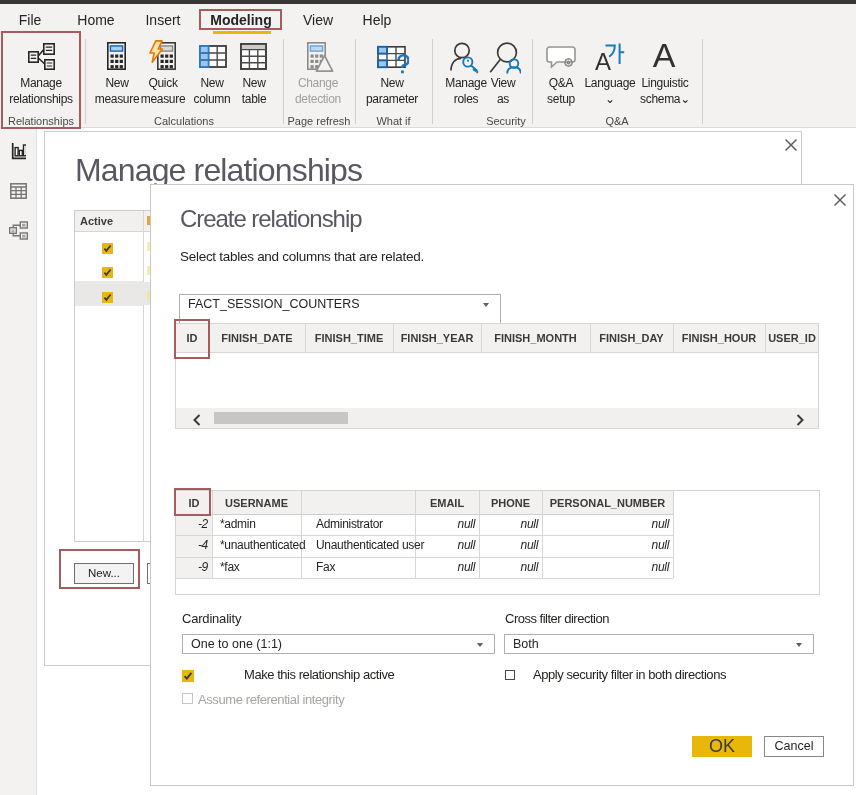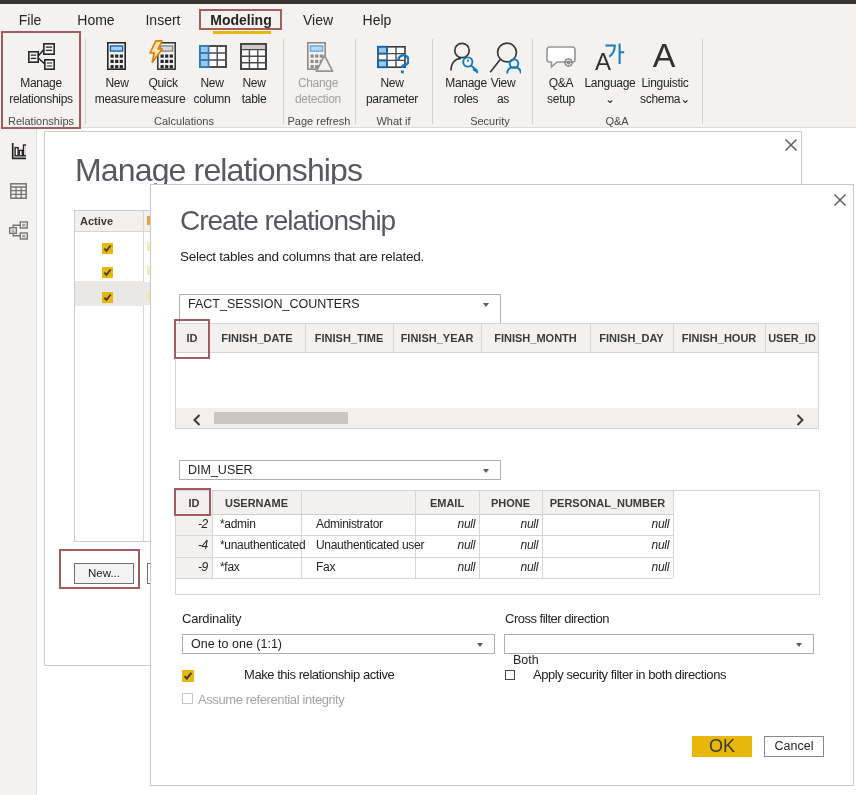--- a/index.html
+++ b/index.html
@@ -159,21 +159,21 @@
 <path d="M21 23.5 L27.2 28.8 M27.2 28.8 L27.2 31.2 M24.6 26.6 L23.2 28.4 M26 27.8 L24.8 29.6" fill="none" stroke="#1779be" stroke-width="1.9"></path>
 </svg></div>
   <div class="abs" style="left:489px;top:42px;"><svg width="32" height="32" viewBox="0 0 32 32">
 <circle cx="18" cy="10.5" r="9.4" fill="none" stroke="#3b3a39" stroke-width="1.7"></circle>
 <path d="M11.2 17.5 L1.2 30.2" stroke="#3b3a39" stroke-width="1.7"></path>
 <circle cx="25" cy="21.5" r="4.3" fill="none" stroke="#1779be" stroke-width="1.9"></circle>
 <path d="M18.2 31.5 C18.2 27.2 21 25.2 25 25.2 C29 25.2 31.8 27.2 31.8 31.5" fill="none" stroke="#1779be" stroke-width="1.9"></path>
 </svg></div>
   <div class="rlabel" style="left:437px;top:76px;width:58px;">Manage<br>roles</div>
   <div class="rlabel" style="left:478px;top:76px;width:50px;">View<br>as</div>
-  <div class="glabel" style="left:441px;width:98px;">Security</div>
+  <div class="glabel" style="left:457px;width:98px;">Security</div>
 
   <div class="abs" style="left:546px;top:46px;"><svg width="30" height="23" viewBox="0 0 30 23">
 <path d="M3.5 1 H26.5 A2.5 2.5 0 0 1 29 3.5 V13.5 A2.5 2.5 0 0 1 26.5 16 H11 L5.5 21 V16 H3.5 A2.5 2.5 0 0 1 1 13.5 V3.5 A2.5 2.5 0 0 1 3.5 1 Z" fill="#fff" stroke="#979593" stroke-width="1.6"></path>
 <g fill="none" stroke="#8a8886" stroke-width="1.4">
 <circle cx="22.5" cy="16.5" r="3.6"></circle>
 <circle cx="22.5" cy="16.5" r="1.2"></circle>
 <path d="M22.5 12.2 v1.2 M22.5 19.6 v1.2 M18.2 16.5 h1.2 M25.6 16.5 h1.2 M19.5 13.5 l0.9 0.9 M24.6 18.6 l0.9 0.9 M25.5 13.5 l-0.9 0.9 M20.4 18.6 l-0.9 0.9"></path>
 </g>
       </svg></div>
   <div class="abs" style="left:595px;top:41px;"><svg width="30" height="30" viewBox="0 0 30 30">
@@ -243,21 +243,21 @@
   <div class="abs" style="left:147px;top:291px;width:3px;height:9px;background:#f0e6ab;"></div>
 
   <div class="abs" style="left:147px;top:563px;width:3px;height:21px;background:#fff;border:1px solid #707070;border-right:none;"></div>
   <div class="abs" style="left:74px;top:563px;width:60px;height:21px;background:#f3f3f3;border:1px solid #707070;font-size:11.5px;color:#252423;text-align:center;line-height:19px;">New...</div>
   <div class="redbox" style="left:59px;top:549px;width:81px;height:40px;"></div>
 
   <div class="abs" style="left:150px;top:184px;width:704px;height:602px;background:#fff;border:1px solid #c8c8c8;"></div>
   <div class="abs" style="left:833px;top:193px;"><svg width="14" height="14" viewBox="0 0 14 14">
 <path d="M1.5 1.5 L12.5 12.5 M12.5 1.5 L1.5 12.5" stroke="#605e5c" stroke-width="1.5"></path>
 </svg></div>
-  <div class="abs" style="left:180px;top:205px;font-size:28px;color:#5a5760;letter-spacing:-1.05px;">Create relationship</div>
+  <div class="abs" style="left:180px;top:205px;font-size:24px;color:#5a5760;letter-spacing:-1.05px;">Create relationship</div>
   <div class="abs" style="left:180px;top:249px;font-size:13.5px;letter-spacing:-0.28px;color:#252423;">Select tables and columns that are related.</div>
 
   <div class="ddl" style="left:179px;top:294px;width:322px;height:32px;">
     <div class="txt">FACT_SESSION_COUNTERS</div>
       <div class="caret"></div>
   </div>
 
   <div class="abs" style="left:175px;top:323px;width:644px;height:106px;border:1px solid #d6d4d2;background:#fff;"></div>
   <div class="abs" style="left:176px;top:324px;width:642px;height:28px;background:#f2f1f0;"></div>
   <div class="abs" style="left:176px;top:352px;width:642px;height:1px;background:#d8d6d4;"></div>
@@ -280,24 +280,20 @@
   <div class="abs" style="left:176px;top:408px;width:642px;height:20px;background:#f1f0ef;"></div>
   <div class="abs" style="left:214px;top:412px;width:134px;height:12px;background:#c8c6c4;"></div>
   <div class="abs" style="left:193px;top:412px;"><svg width="8" height="12" viewBox="0 0 8 12">
         <path d="M6.5 1 L1.5 6 L6.5 11" fill="none" stroke="#3b3a39" stroke-width="2"></path>
       </svg></div>
   <div class="abs" style="left:796px;top:412px;"><svg width="8" height="12" viewBox="0 0 8 12">
         <path d="M1.5 1 L6.5 6 L1.5 11" fill="none" stroke="#3b3a39" stroke-width="2"></path>
       </svg></div>
   <div class="redbox" style="left:174px;top:319px;width:36px;height:40px;"></div>
 
-  <div class="ddl" style="left:179px;top:460px;width:322px;height:20px;">
-    <div class="txt">DIM_USER</div>
-      <div class="caret"></div>
-  </div>
 
   <div class="abs" style="left:175px;top:490px;width:645px;height:105px;border:1px solid #d6d4d2;background:#fff;"></div>
   <div class="abs" style="left:176px;top:491px;width:497px;height:23px;background:#f2f1f0;"></div>
   <div class="abs" style="left:176px;top:514px;width:36px;height:65px;background:#f2f1f0;"></div>
   <div class="hdrcell2" style="left:176px;top:491px;width:36px;">ID</div>
   <div class="hdrcell2" style="left:212px;top:491px;width:89px;">USERNAME</div>
   <div class="hdrcell2" style="left:415px;top:491px;width:64px;">EMAIL</div>
   <div class="hdrcell2" style="left:479px;top:491px;width:63px;">PHONE</div>
   <div class="hdrcell2" style="left:542px;top:491px;width:131px;">PERSONAL_NUMBER</div>
   <div class="hline" style="left:176px;top:514px;width:497px;background:#cfcdcb;"></div>
@@ -330,21 +326,21 @@
   <div class="cell nullc" style="left:542px;top:557px;width:127px;">null</div>
   <div class="redbox" style="left:174px;top:488px;width:37px;height:28px;"></div>
 
   <div class="abs" style="left:182px;top:611px;font-size:13px;letter-spacing:-0.2px;color:#252423;">Cardinality</div>
   <div class="abs" style="left:505px;top:611px;font-size:13px;letter-spacing:-0.5px;color:#252423;">Cross filter direction</div>
   <div class="ddl" style="left:182px;top:634px;width:313px;height:20px;">
     <div class="txt" style="line-height:19px;">One to one (1:1)</div>
       <div class="caret" style="top:8px;"></div>
   </div>
   <div class="ddl" style="left:504px;top:634px;width:310px;height:20px;">
-    <div class="txt" style="line-height:19px;margin-top:16px;">Both</div>
+    <div class="txt" style="line-height:19px;">Both</div>
       <div class="caret" style="top:8px;"></div>
   </div>
 
   <div class="abs" style="left:182px;top:668px;"><svg width="12" height="12" viewBox="0 0 12 12">
 <rect width="12" height="12" fill="#e7b70a"></rect>
 <path d="M2.6 6.2 L4.8 8.6 L9.4 2.8" fill="none" stroke="#3b3a39" stroke-width="1.9"></path>
 </svg></div>
   <div class="abs" style="left:198px;top:667px;font-size:13px;letter-spacing:-0.45px;color:#252423;margin-left:46px;">Make this relationship active</div>
   <div class="abs" style="left:505px;top:670px;width:10px;height:10px;border:1.5px solid #484644;background:#fff;"></div>
   <div class="abs" style="left:533px;top:667px;font-size:13px;letter-spacing:-0.45px;color:#252423;">Apply security filter in both directions</div>

